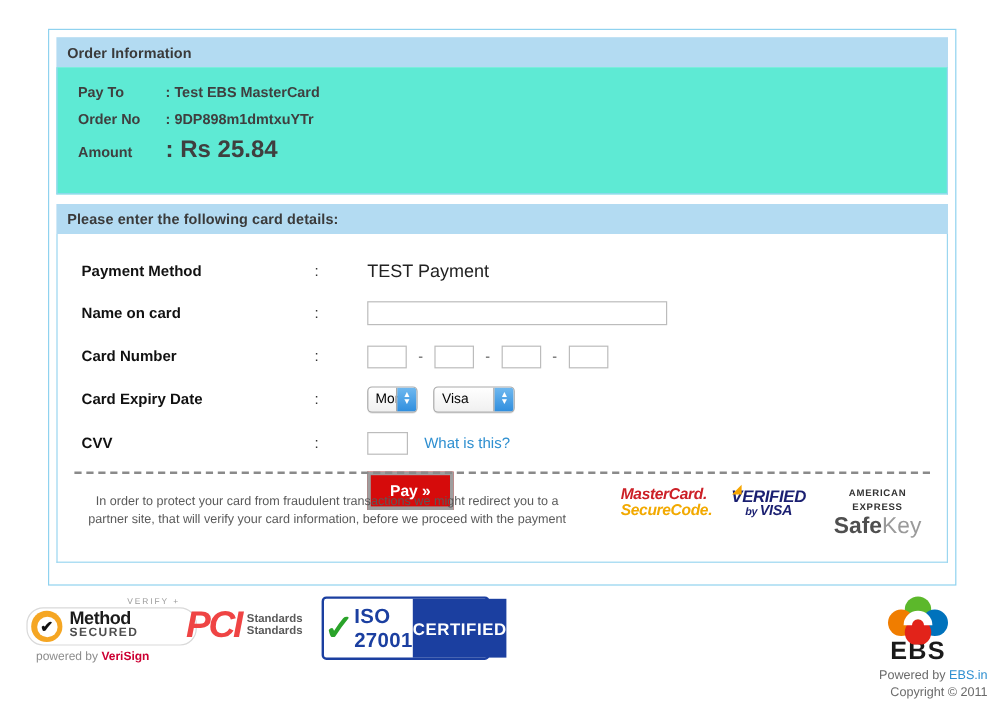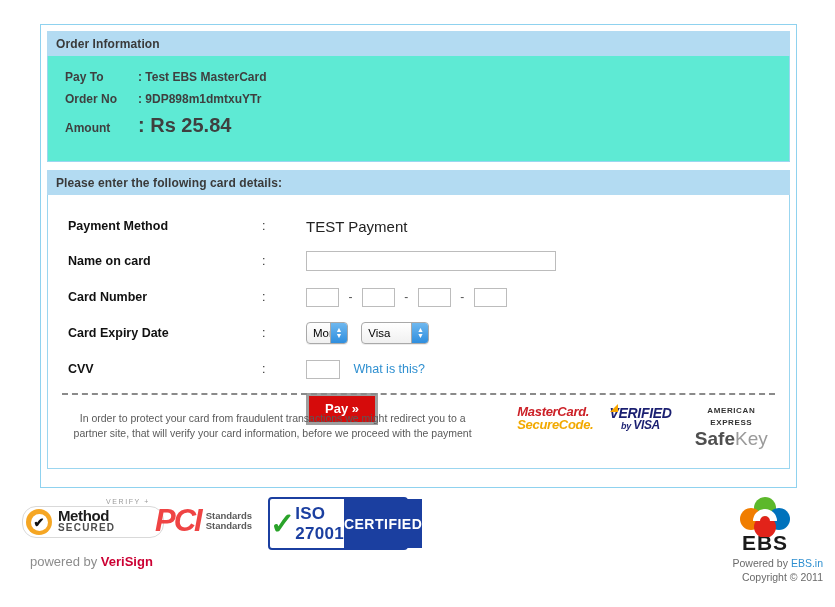--- a/index.html
+++ b/index.html
@@ -272,21 +272,21 @@
     background: #fff; position: absolute;
   }
   .ntick .chk {
     position: relative; z-index: 2;
     color: #111; font-size: 13px; font-weight: bold; line-height: 13px;
   }
   .norton .words { margin-left: 6px; line-height: 12px; }
   .norton .w1 { font-size: 15px; font-weight: bold; color: #1b1b1b; letter-spacing: -.4px; }
   .norton .w2 { font-size: 10px; font-weight: bold; color: #4d4d4d; letter-spacing: 1.2px; }
   .norton .vsign {
-    font-size: 13px; color: #8c8c8c; padding-top: 4px; padding-left: 8px; margin-top: 12px;
+    font-size: 10px; color: #8c8c8c; padding-top: 4px; padding-left: 8px;
   }
   .norton .vsign b { color: #cc0033; }
 
   
   .pci { position: absolute; left: 155px; top: 10px; display: flex; align-items: center; }
   .pci-mark {
     font-size: 31px; font-weight: bold; font-style: italic;
     color: #ef4444; letter-spacing: -2px; line-height: 31px;
   }
   .pci-words {

